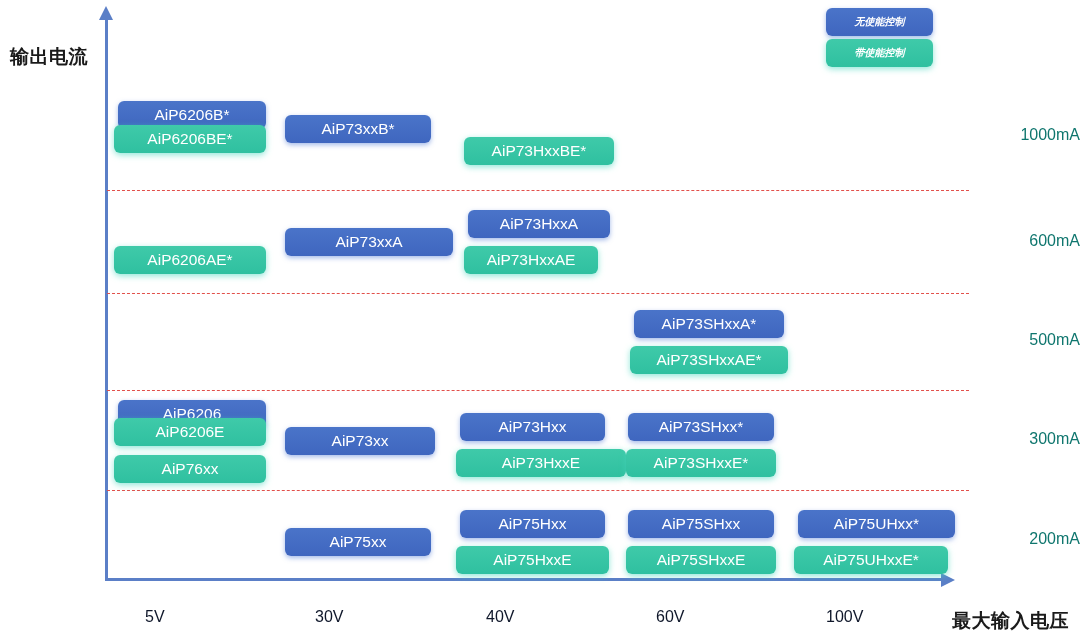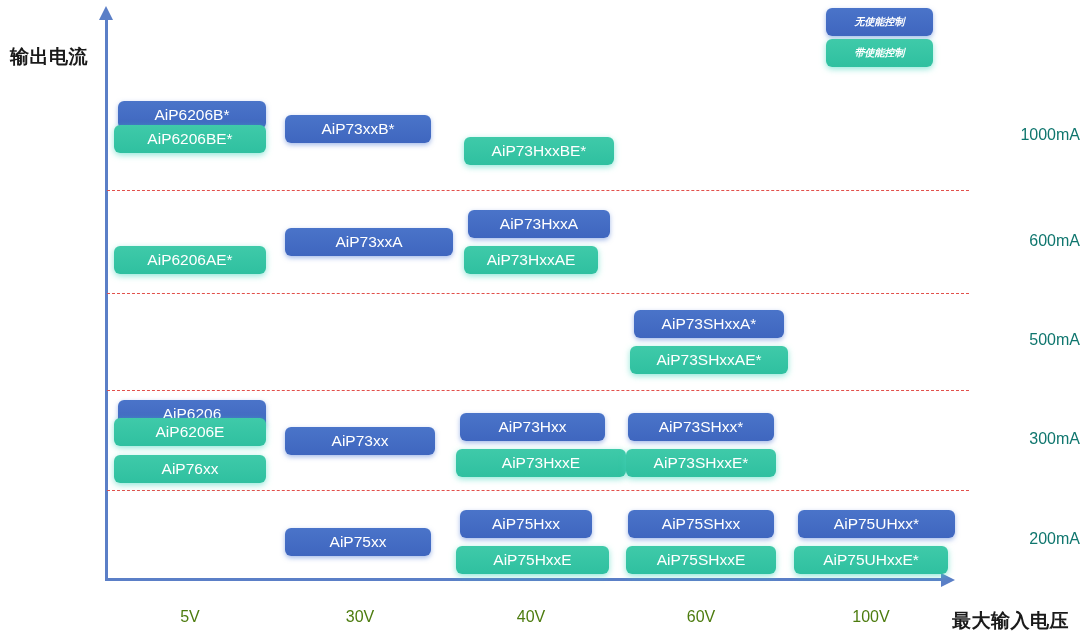--- a/index.html
+++ b/index.html
@@ -71,23 +71,23 @@
     width: 96px;
     text-align: right;
     font-size: 16px;
     color: #0f766e;
     white-space: nowrap;
   }
   .xtick {
     position: absolute;
     top: 608px;
     width: 90px;
-    text-align: center;
+    text-align: left;
     font-size: 16px;
-    color: #4d7c0f;
+    color: #0f172a;
     white-space: nowrap;
   }
 
   
   .divider {
     position: absolute;
     left: 107px;
     width: 862px;
     height: 0;
     border-top: 1.5px dashed #e2504a;
@@ -190,21 +190,21 @@
   <div class="chip blue" style="left:285px; top:427px; width:150px;">AiP73xx</div>
 
   <div class="chip blue" style="left:460px; top:413px; width:145px;">AiP73Hxx</div>
   <div class="chip teal" style="left:456px; top:449px; width:170px;">AiP73HxxE</div>
 
   <div class="chip blue" style="left:628px; top:413px; width:146px;">AiP73SHxx*</div>
   <div class="chip teal" style="left:626px; top:449px; width:150px;">AiP73SHxxE*</div>
 
   <div class="chip blue" style="left:285px; top:528px; width:146px;">AiP75xx</div>
 
-  <div class="chip blue" style="left:460px; top:510px; width:132px;">AiP75Hxx</div>
+  <div class="chip blue" style="left:460px; top:510px; width:145px;">AiP75Hxx</div>
   <div class="chip teal" style="left:456px; top:546px; width:153px;">AiP75HxxE</div>
 
   <div class="chip blue" style="left:628px; top:510px; width:146px;">AiP75SHxx</div>
   <div class="chip teal" style="left:626px; top:546px; width:150px;">AiP75SHxxE</div>
 
   <div class="chip blue" style="left:798px; top:510px; width:157px;">AiP75UHxx*</div>
   <div class="chip teal" style="left:794px; top:546px; width:154px;">AiP75UHxxE*</div>
 
 </div>
 

